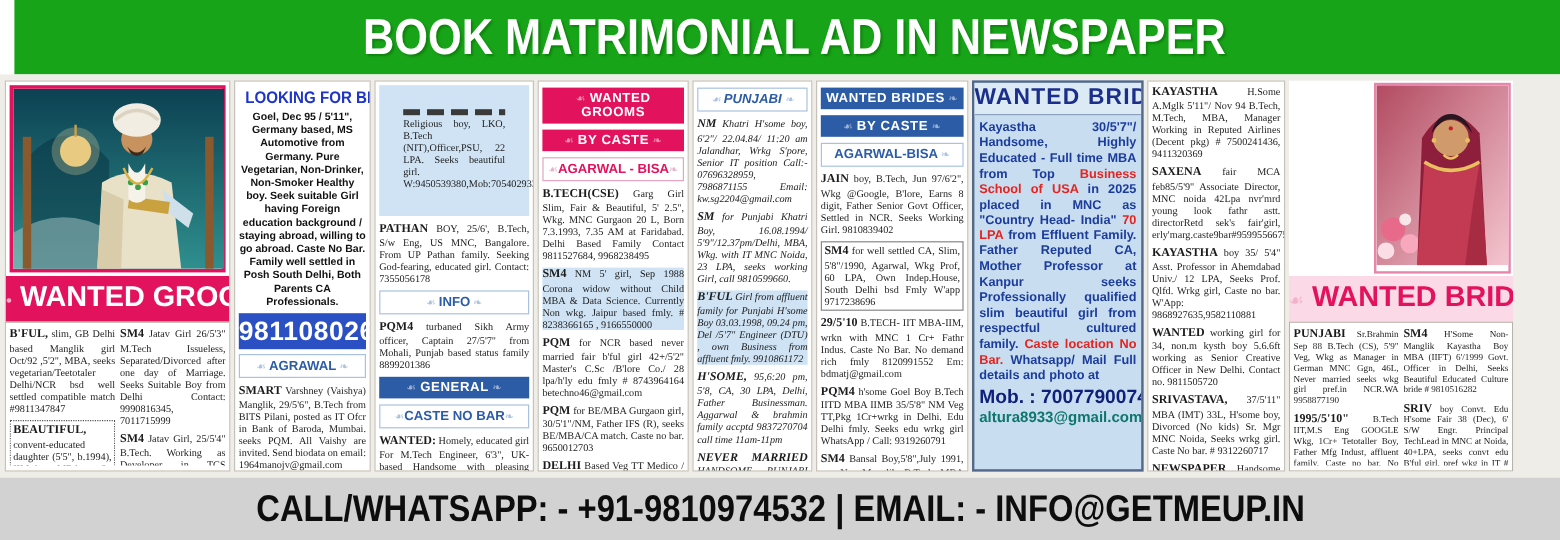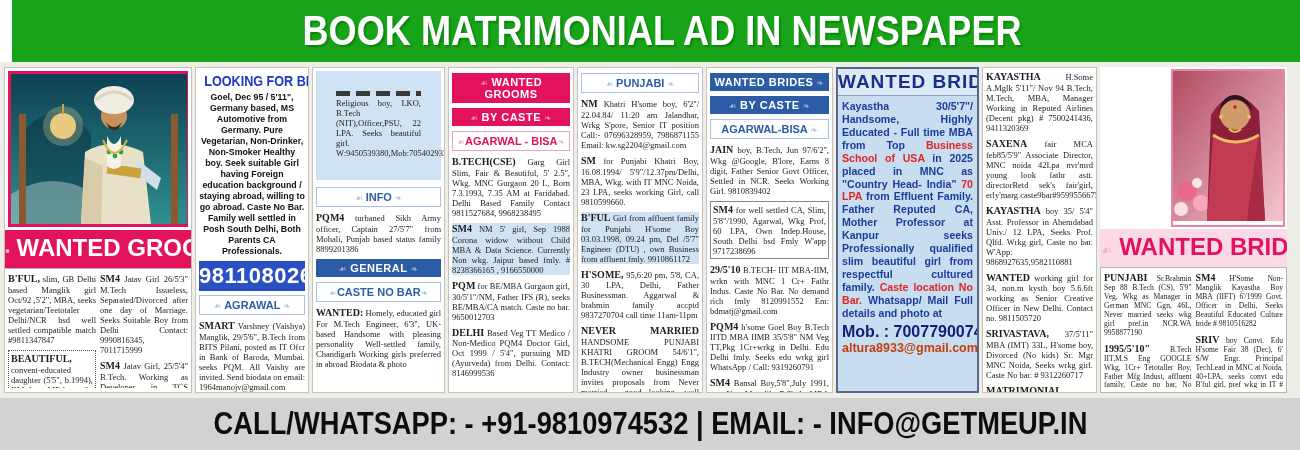--- a/index.html
+++ b/index.html
@@ -64,21 +64,21 @@
     padding:2px 0; margin:4px 0; letter-spacing:.5px; }
 
   
   .wb-card { background:#c8def0; border:2px solid #53688a; padding:0; overflow:hidden; }
   .wb-hdr { background:#dceaf6; color:#1b2f8a; font-weight:bold; font-size:19px; text-align:center;
     padding:2px 0; border-bottom:1px solid #8aa0bd; letter-spacing:1px; white-space:nowrap; }
   .wb-body { padding:4px 4px; font-weight:bold; font-size:10.6px; line-height:1.22; color:#1c3c9c;
     text-align:justify; }
   .wb-red { color:#e32420; }
   .wb-mob { font-size:16px; color:#10207a; font-weight:bold; text-align:center; margin-top:2px; white-space:nowrap; }
-  .wb-mail { font-size:12.5px; color:#c2410c; font-weight:bold; text-align:center; white-space:nowrap; }
+  .wb-mail { font-size:12.5px; color:#0f766e; font-weight:bold; text-align:center; white-space:nowrap; }
 
   .pr-top { display:flex; justify-content:flex-end; background:#fff; }
   .pr-frame { border:2px solid #e786ad; margin:2px; }
 </style>
 </head>
 <body>
 
 <div class="top-banner">
   <span>BOOK MATRIMONIAL AD IN NEWSPAPER</span>
 </div>
@@ -146,38 +146,40 @@
     <div class="ad"><span class="lead">SMART</span><span> Varshney (Vaishya) Manglik, 29/5'6", B.Tech from BITS Pilani, posted as IT Ofcr in Bank of Baroda, Mumbai. seeks PQM. All Vaishy are invited. Send biodata on email: 1964manojv@gmail.com</span></div>
 
   </div>
 
   <div class="col" style="width:133px;">
     <div class="hl" style="padding:20px;">
       <div class="cutline"></div>
       <div class="ad" style="margin-bottom:2px;"><span>Religious boy, LKO, B.Tech (NIT),Officer,PSU, 22 LPA. Seeks beautiful girl. W:9450539380,Mob:7054029333</span></div>
     </div>
     <div style="height:5px;"></div>
+    <div class="ad"><span class="lead">PATHAN</span><span> BOY, 25/6', B.Tech, S/w Eng, US MNC, Bangalore. From UP Pathan family. Seeking God-fearing, educated girl. Contact: 7355056178</span></div>
     <div class="hdrbox blue"><span class="flr">☙ </span><span>INFO</span><span class="flr"> ❧</span></div>
     <div class="ad"><span class="lead">PQM4</span><span> turbaned Sikh Army officer, Captain 27/5'7" from Mohali, Punjab based status family 8899201386</span></div>
     <div class="strip blue"><span class="flr">☙ </span><span>GENERAL</span><span class="flr"> ❧</span></div>
     <div class="hdrbox blue"><span class="flr">☙</span><span>CASTE NO BAR</span><span class="flr">❧</span></div>
     <div class="ad"><span class="lead">WANTED:</span><span> Homely, educated girl For M.Tech Engineer, 6'3", UK-based Handsome with pleasing personality Well-settled family, Chandigarh Working girls preferred in abroad Biodata &amp; photo</span></div>
   </div>
 
   <div class="col" style="width:126px;">
     <div class="strip pink"><span class="flr">☙ </span><span>WANTED GROOMS</span></div>
     <div class="strip pink"><span class="flr">☙ </span><span>BY CASTE</span><span class="flr"> ❧</span></div>
     <div class="hdrbox"><span class="flr">☙</span><span>AGARWAL - BISA</span><span class="flr">❧</span></div>
     <div class="ad"><span class="lead">B.TECH(CSE)</span><span> Garg Girl Slim, Fair &amp; Beautiful, 5' 2.5", Wkg. MNC Gurgaon 20 L, Born 7.3.1993, 7.35 AM at Faridabad. Delhi Based Family Contact 9811527684, 9968238495</span></div>
     <div class="ad hl"><span class="lead">SM4</span><span> NM 5' girl, Sep 1988 Corona widow without Child MBA &amp; Data Science. Currently Non wkg. Jaipur based fmly. # 8238366165 , 9166550000</span></div>
+    <div class="ad"><span class="lead">PQM</span><span> for NCR based never married fair b'ful girl 42+/5'2" Master's C.Sc /B'lore Co./ 28 lpa/h'ly edu fmly # 8743964164 betechno46@gmail.com</span></div>
     <div class="ad"><span class="lead">PQM</span><span> for BE/MBA Gurgaon girl, 30/5'1"/NM, Father IFS (R), seeks BE/MBA/CA match. Caste no bar. 9650012703</span></div>
     <div class="ad"><span class="lead">DELHI</span><span> Based Veg TT Medico / Non-Medico PQM4 Doctor Girl, Oct 1999 / 5'4", pursuing MD (Ayurveda) from Delhi. Contact: 8146999536</span></div>
   </div>
 
-  <div class="col" style="width:126px;">
+  <div class="col" style="width:100px;font-style:italic;">
     <div class="hdrbox blue"><span class="flr">☙ </span><span>PUNJABI</span><span class="flr"> ❧</span></div>
     <div class="ad"><span class="lead">NM</span><span> Khatri H'some boy, 6'2"/ 22.04.84/ 11:20 am Jalandhar, Wrkg S'pore, Senior IT position Call:- 07696328959, 7986871155 Email: kw.sg2204@gmail.com</span></div>
     <div class="ad"><span class="lead">SM</span><span> for Punjabi Khatri Boy, 16.08.1994/ 5'9"/12.37pm/Delhi, MBA, Wkg. with IT MNC Noida, 23 LPA, seeks working Girl, call 9810599660.</span></div>
     <div class="ad hl"><span class="lead">B'FUL</span><span> Girl from affluent family for Punjabi H'some Boy 03.03.1998, 09.24 pm, Del /5'7" Engineer (DTU) , own Business from affluent fmly. 9910861172</span></div>
     <div class="ad"><span class="lead">H'SOME,</span><span> 95,6:20 pm, 5'8, CA, 30 LPA, Delhi, Father Businessman. Aggarwal &amp; brahmin family accptd 9837270704 call time 11am-11pm</span></div>
     <div class="ad"><span class="lead">NEVER MARRIED</span><span> HANDSOME PUNJABI KHATRI GROOM 54/6'1", B.TECH(Mechanical Engg) Engg Industry owner businessman invites proposals from Never married , good looking ,well educated girls Not above 45yrs W/ap-7838908220</span></div>
   </div>
 
   <div class="col" style="width:127px;">
     <div class="strip blue"><span>WANTED BRIDES</span><span class="flr"> ❧</span></div>
@@ -198,21 +200,21 @@
       <div class="wb-mail">altura8933@gmail.com</div>
     </div>
   </div>
 
   <div class="col" style="width:115px;">
     <div class="ad"><span class="lead">KAYASTHA</span><span> H.Some A.Mglk 5'11"/ Nov 94 B.Tech, M.Tech, MBA, Manager Working in Reputed Airlines (Decent pkg) # 7500241436, 9411320369</span></div>
     <div class="ad"><span class="lead">SAXENA</span><span> fair MCA feb85/5'9" Associate Director, MNC noida 42Lpa nvr'mrd young look fathr astt. directorRetd sek's fair'girl, erly'marg.caste9bar#9599556675</span></div>
     <div class="ad"><span class="lead">KAYASTHA</span><span> boy 35/ 5'4" Asst. Professor in Ahemdabad Univ./ 12 LPA, Seeks Prof. Qlfd. Wrkg girl, Caste no bar. W'App: 9868927635,9582110881</span></div>
     <div class="ad"><span class="lead">WANTED</span><span> working girl for 34, non.m kysth boy 5.6.6ft working as Senior Creative Officer in New Delhi. Contact no. 9811505720</span></div>
     <div class="ad"><span class="lead">SRIVASTAVA,</span><span> 37/5'11" MBA (IMT) 33L, H'some boy, Divorced (No kids) Sr. Mgr MNC Noida, Seeks wrkg girl. Caste No bar. # 9312260717</span></div>
-    <div class="ad"><span class="lead">MATRIMONIAL</span><span> Handsome 34/ 5'7"/ Anshik Manglik/ AVP Data Analytics in Mumbai/ 30LPA. Seeks B'ful. Wkg girl. W'App: 9869481060</span></div>
+    <div class="ad"><span class="lead">NEWSPAPER</span><span> Handsome 34/ 5'7"/ Anshik Manglik/ AVP Data Analytics in Mumbai/ 30LPA. Seeks B'ful. Wkg girl. W'App: 9869481060</span></div>
 
   </div>
 
   <div class="panel" style="width:187px; border:none; background:transparent;">
     <div class="pr-top">
       <div class="pr-frame">
         <svg width="110" height="150" viewBox="0 0 110 150">
           <defs>
             <linearGradient id="rosebg" x1="0" y1="0" x2="1" y2="1">
               <stop offset="0" stop-color="#b24b62"></stop>

